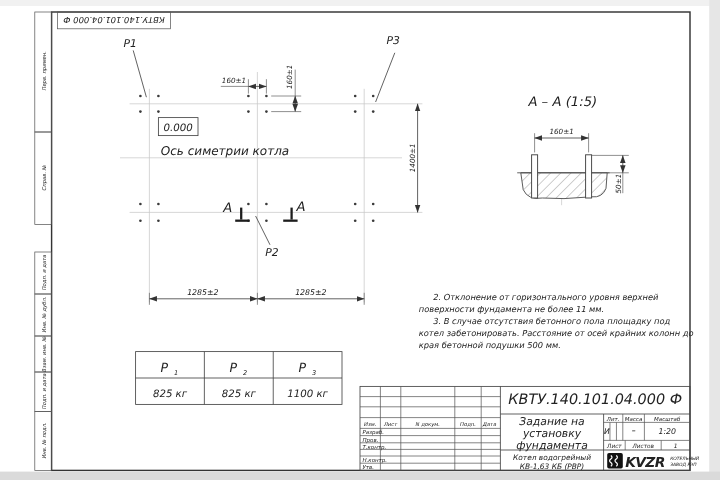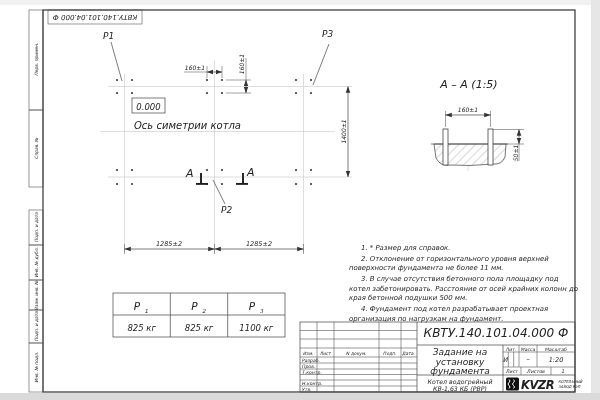--- a/index.html
+++ b/index.html
@@ -251,21 +251,19 @@
         <text x="302" y="368">Пров.</text>
         <text x="302" y="374">Т.контр.</text>
         <text x="302" y="385">Н.контр.</text>
         <text x="302" y="391">Утв.</text>
       </g>
       <text x="541" y="398.5" text-anchor="middle" font-size="5.8" fill="#444">Формат А3</text>
     </g>
   </svg>
 
   <div id="notes">
-    <p>1. * Размер для справок.</p>
     <p>2. Отклонение от горизонтального уровня верхней поверхности фундамента не более 11 мм.</p>
     <p>3. В случае отсутствия бетонного пола площадку под котел забетонировать. Расстояние от осей крайних колонн до края бетонной подушки 500 мм.</p>
-    <p>4. Фундамент под котел разрабатывает проектная организация по нагрузкам на фундамент.</p>
   </div>
 
   <div id="edge-right"></div>
   <div id="edge-bottom"></div>
 </div>
 
 </body></html>

